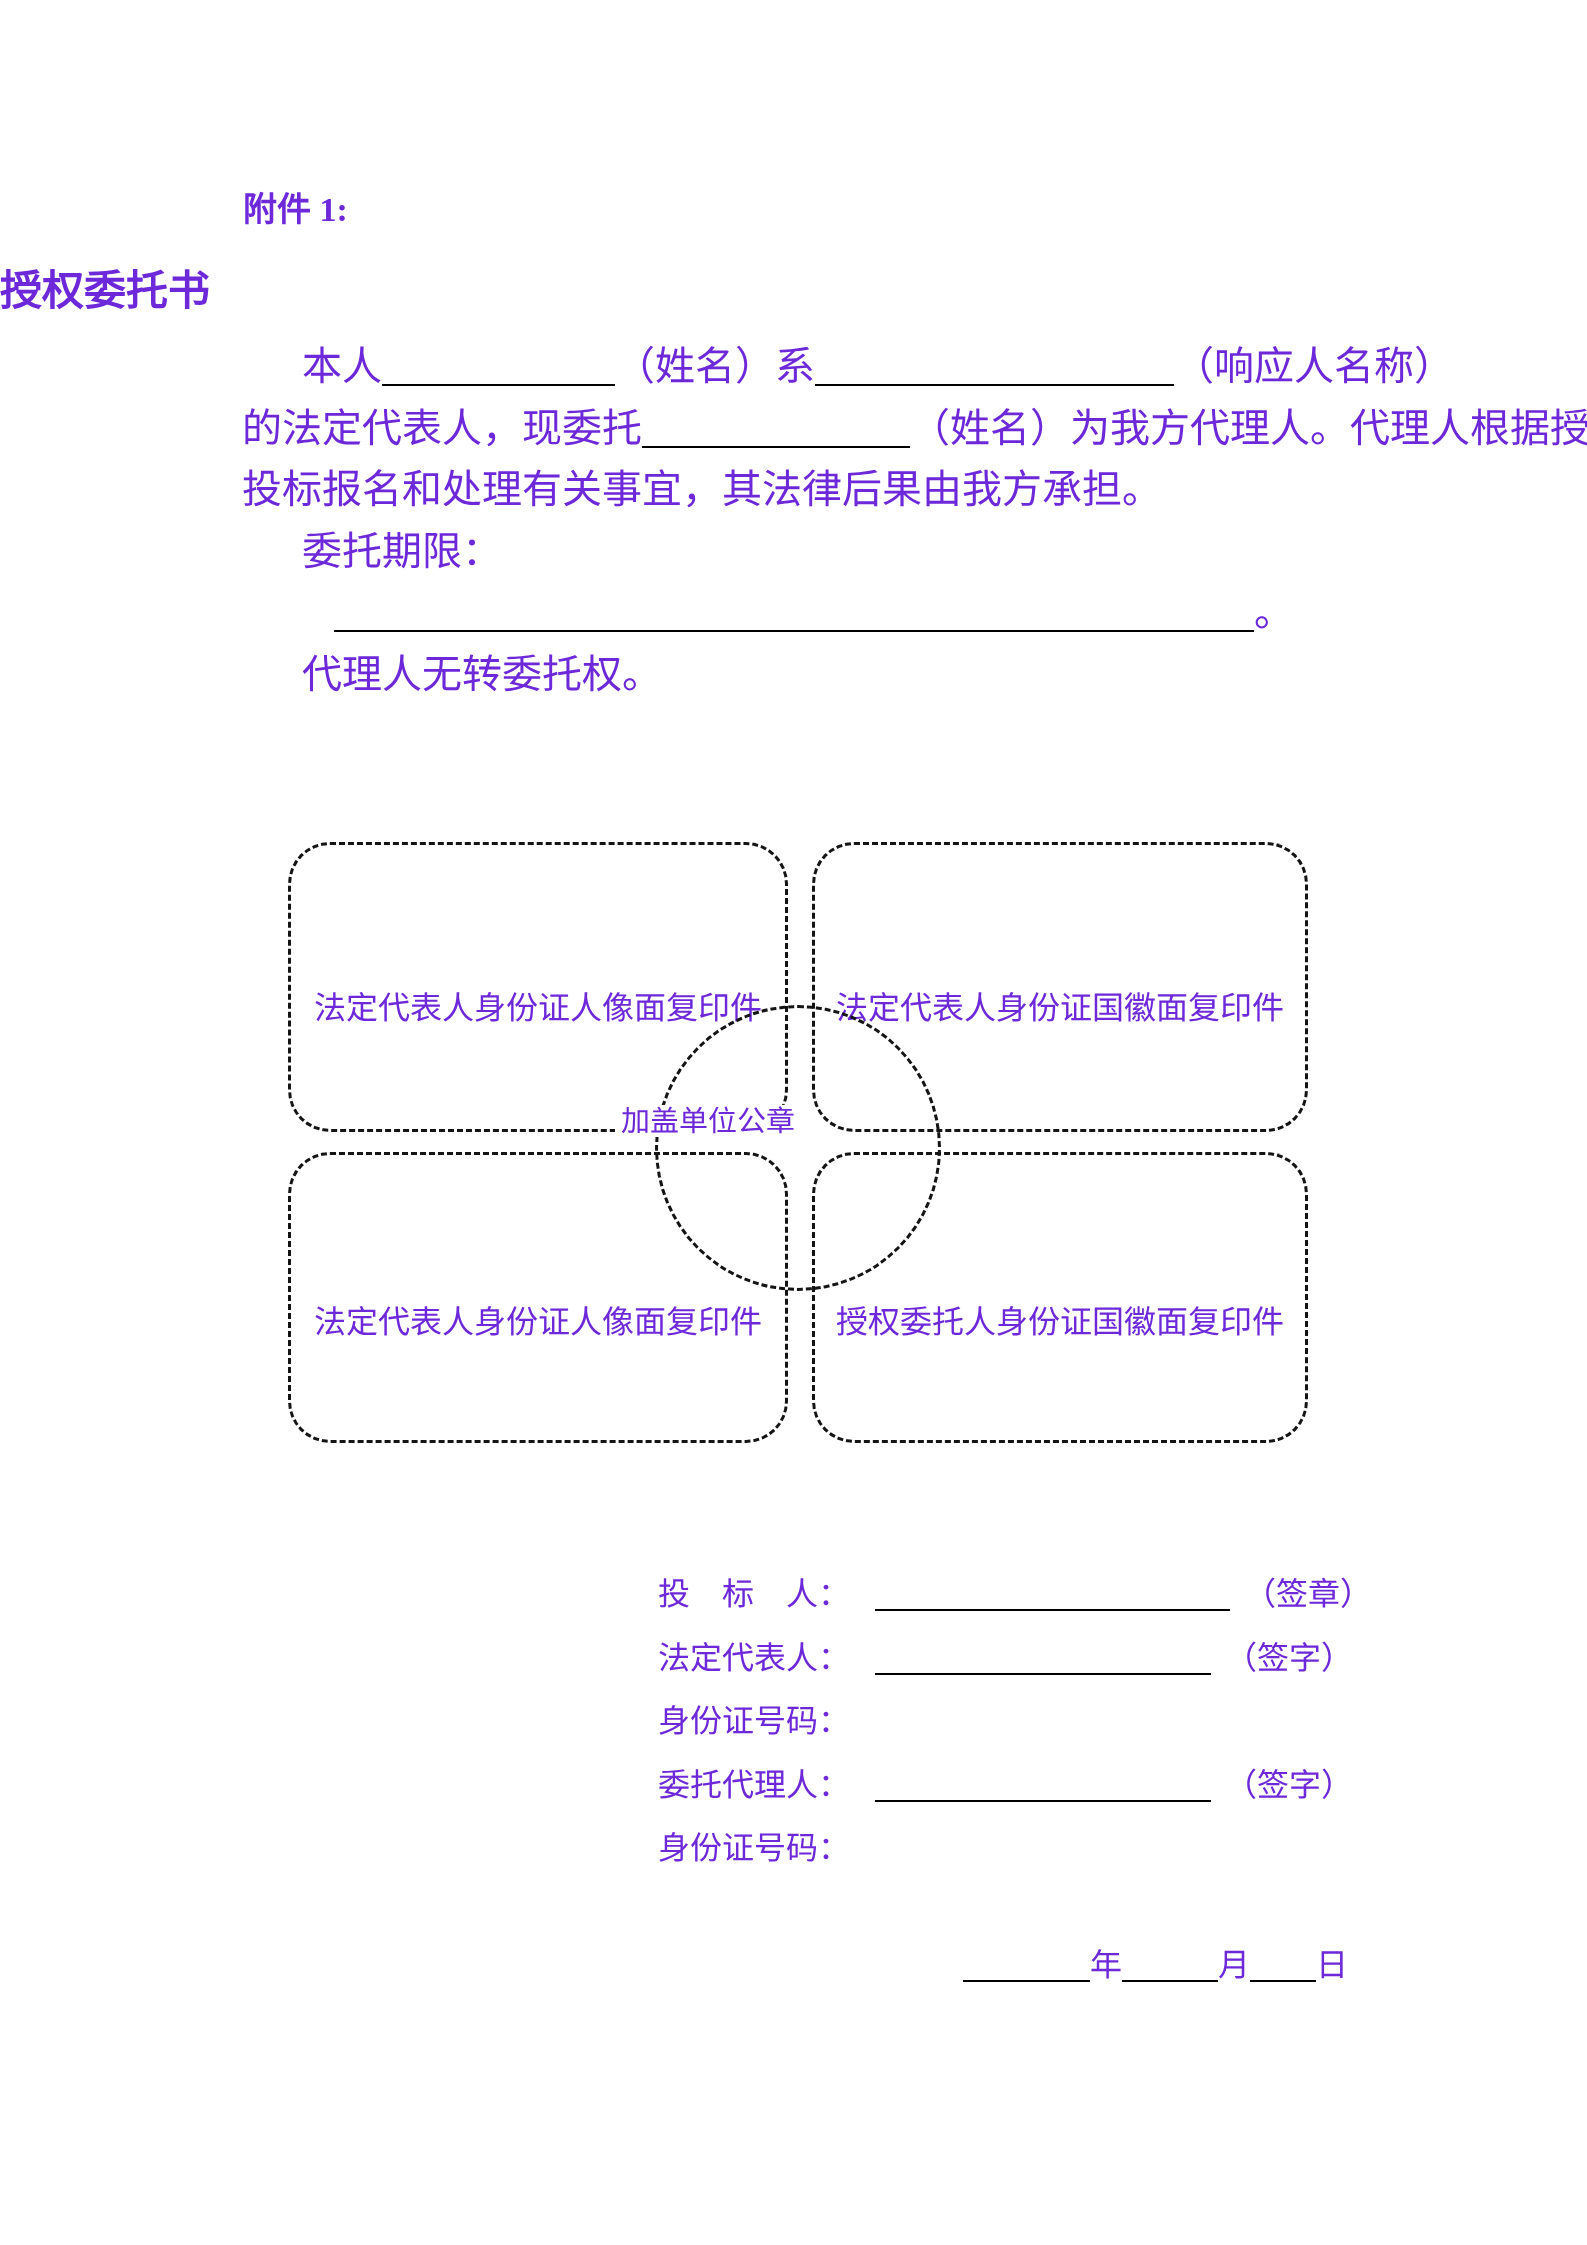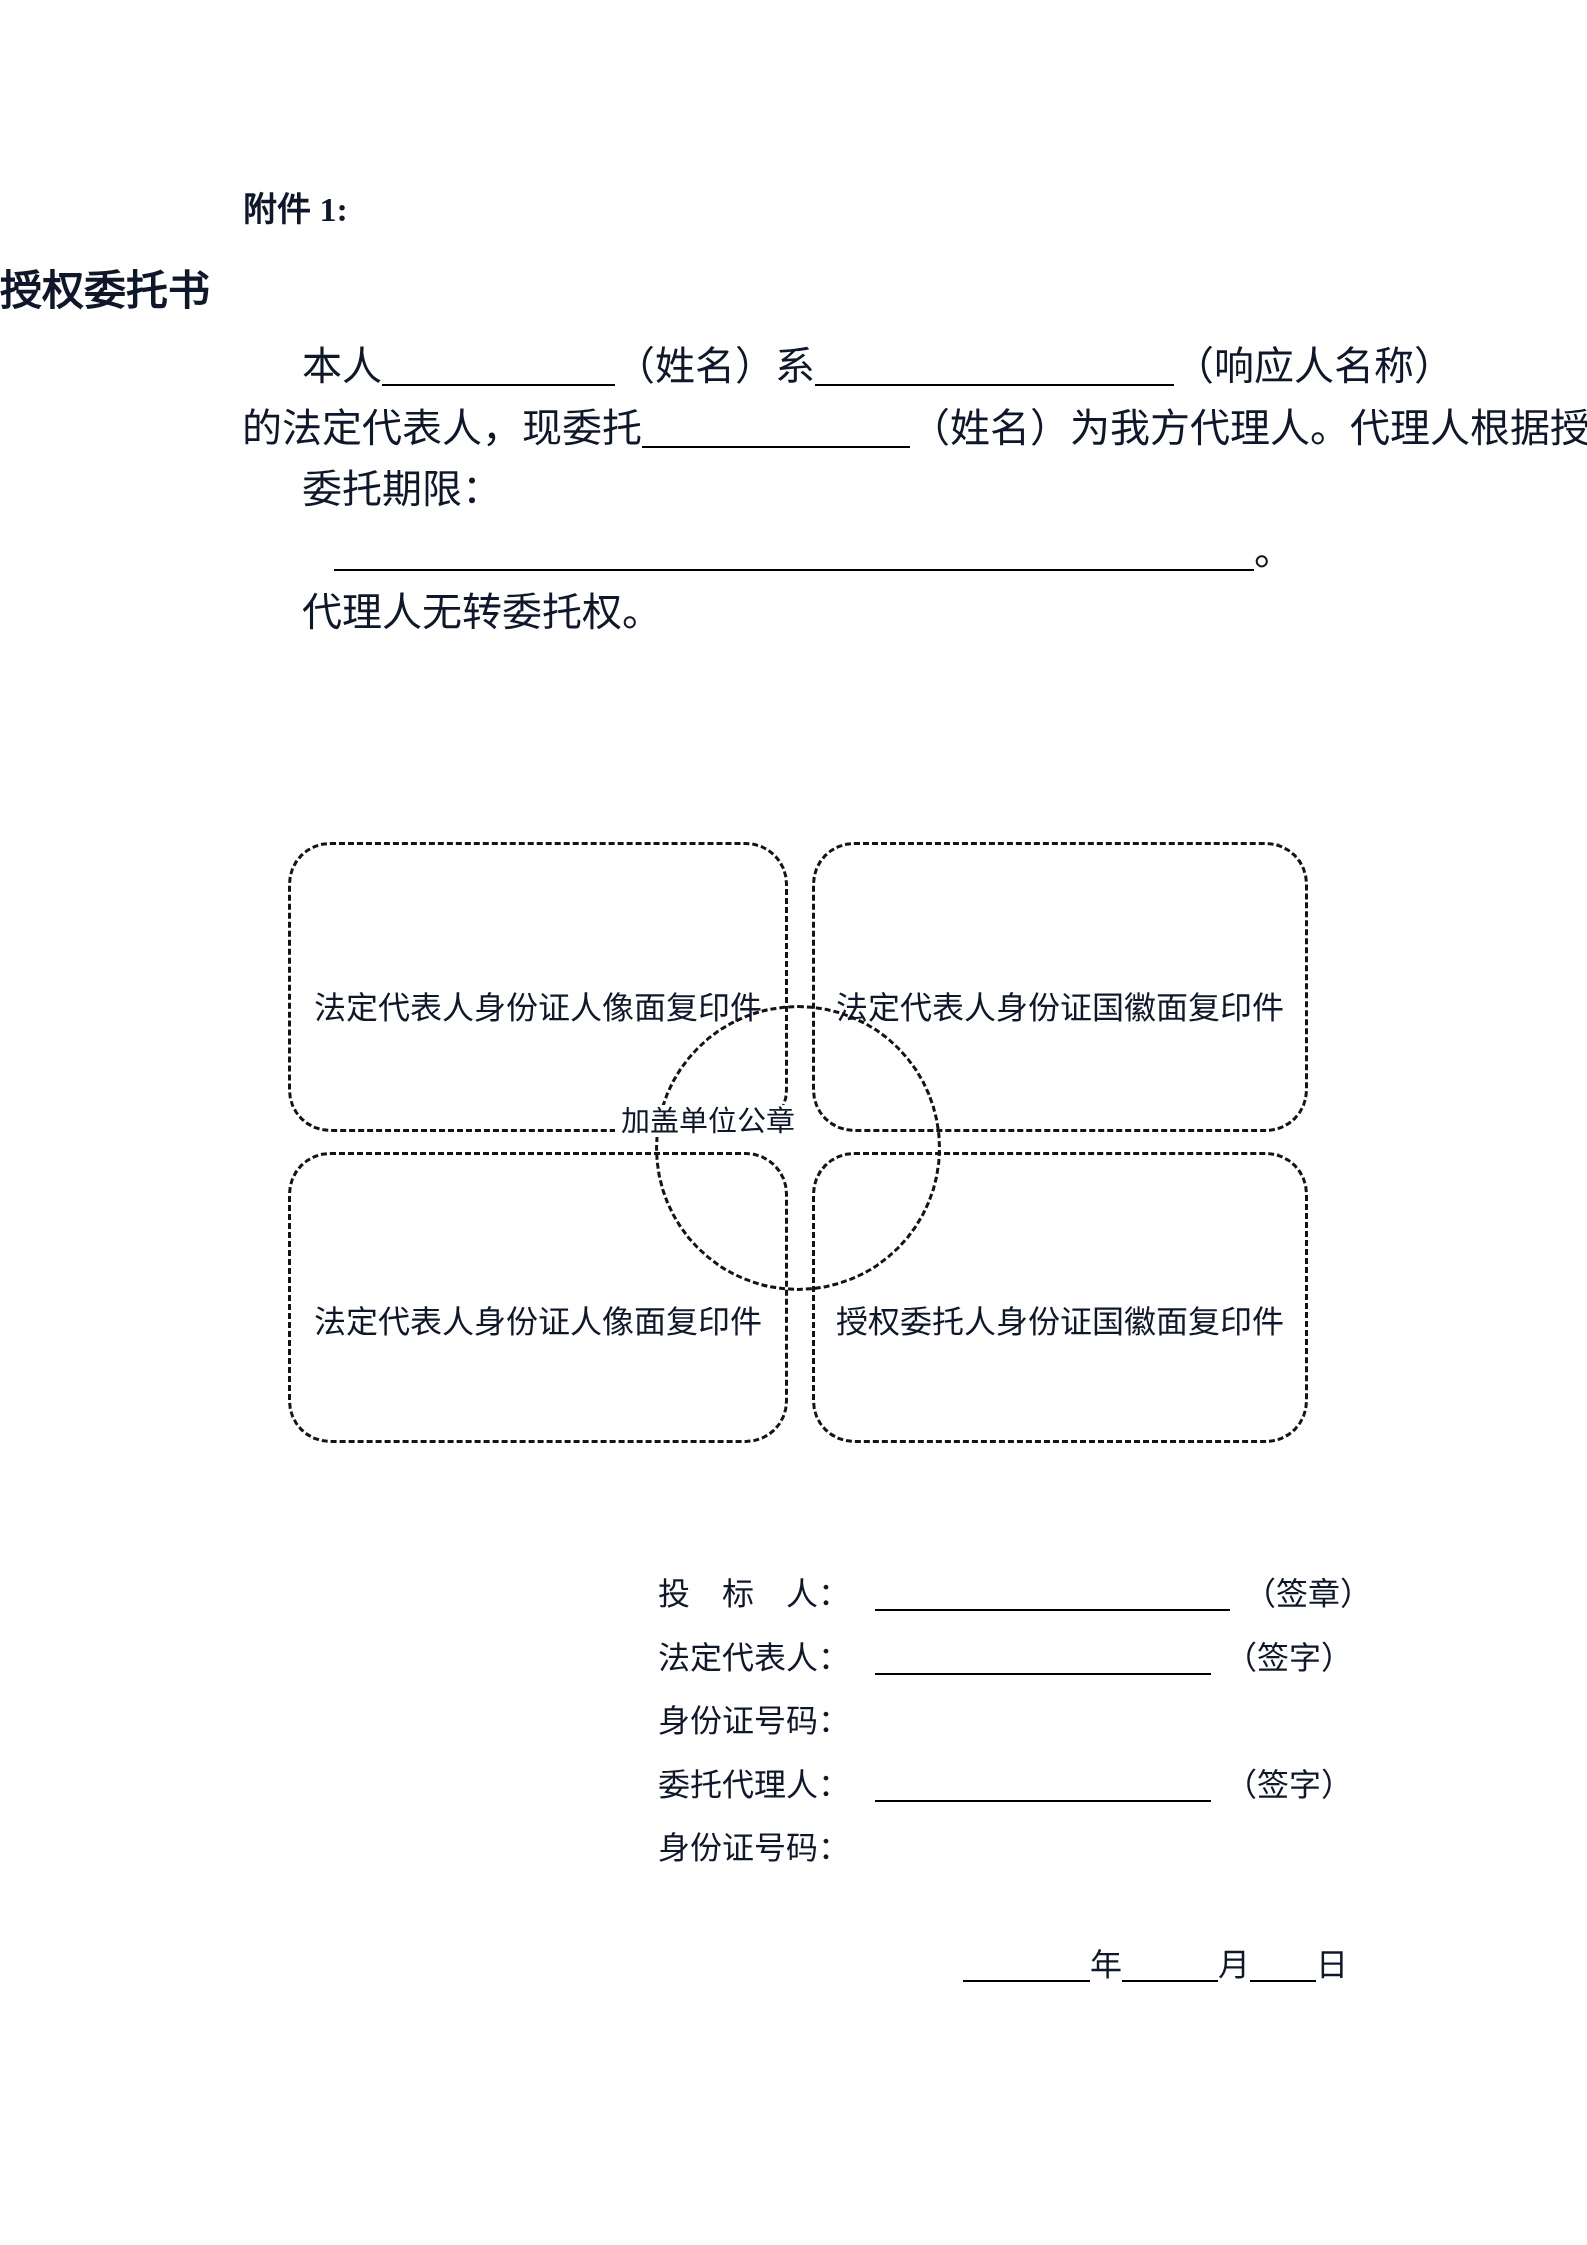--- a/index.html
+++ b/index.html
@@ -1,21 +1,21 @@
 <!DOCTYPE html>
 <html lang="zh-CN"><head>
 <meta charset="utf-8">
 <style>
   html,body{margin:0;padding:0;background:#888;}
   .page{
     position:relative;
     width:1587px;height:2245px;
     background:#ffffff;
     font-family:"Liberation Serif","DejaVu Serif",serif;
-    color:#0f172a;
+    color:#6d28d9;
     overflow:hidden;
   }
   
   .attachment{
     position:absolute;left:243px;top:188px;
     font-size:34px;font-weight:bold;line-height:44px;
   }
   .doc-title{
     position:absolute;left:0;top:260px;width:1587px;
     text-align:left;font-size:42px;font-weight:bold;line-height:62px;
@@ -78,20 +78,21 @@
 
 <div class="page">
 
   <div class="attachment">附件 1:</div>
 
   <div class="doc-title">授权委托书</div>
 
   <div class="body-text">
       <div class="body-line" style="padding-left: 60px;"><span class="seg-text">本人</span><span class="fill-blank" style="width: 233px;"></span><span class="seg-text">（姓名）系</span><span class="fill-blank" style="width: 359px;"></span><span class="seg-text">（响应人名称）</span></div>
       <div class="body-line" style="padding-left: 0px;"><span class="seg-text">的法定代表人，现委托</span><span class="fill-blank" style="width: 268px;"></span><span class="seg-text">（姓名）为我方代理人。代理人根据授</span></div>
+      <div class="body-line" style="padding-left: 0px;"><span class="seg-text">投标报名和处理有关事宜，其法律后果由我方承担。</span></div>
       <div class="body-line" style="padding-left: 60px;"><span class="seg-text">委托期限：</span></div>
       <div class="body-line" style="padding-left: 92px;"><span class="fill-blank" style="width: 920px;"></span><span class="seg-text">。</span></div>
       <div class="body-line" style="padding-left: 60px;"><span class="seg-text">代理人无转委托权。</span></div>
     </div>
 
   <div class="copybox tl">
     <span>法定代表人身份证人像面复印件</span>
   </div>
   <div class="copybox tr">
     <span>法定代表人身份证国徽面复印件</span>

